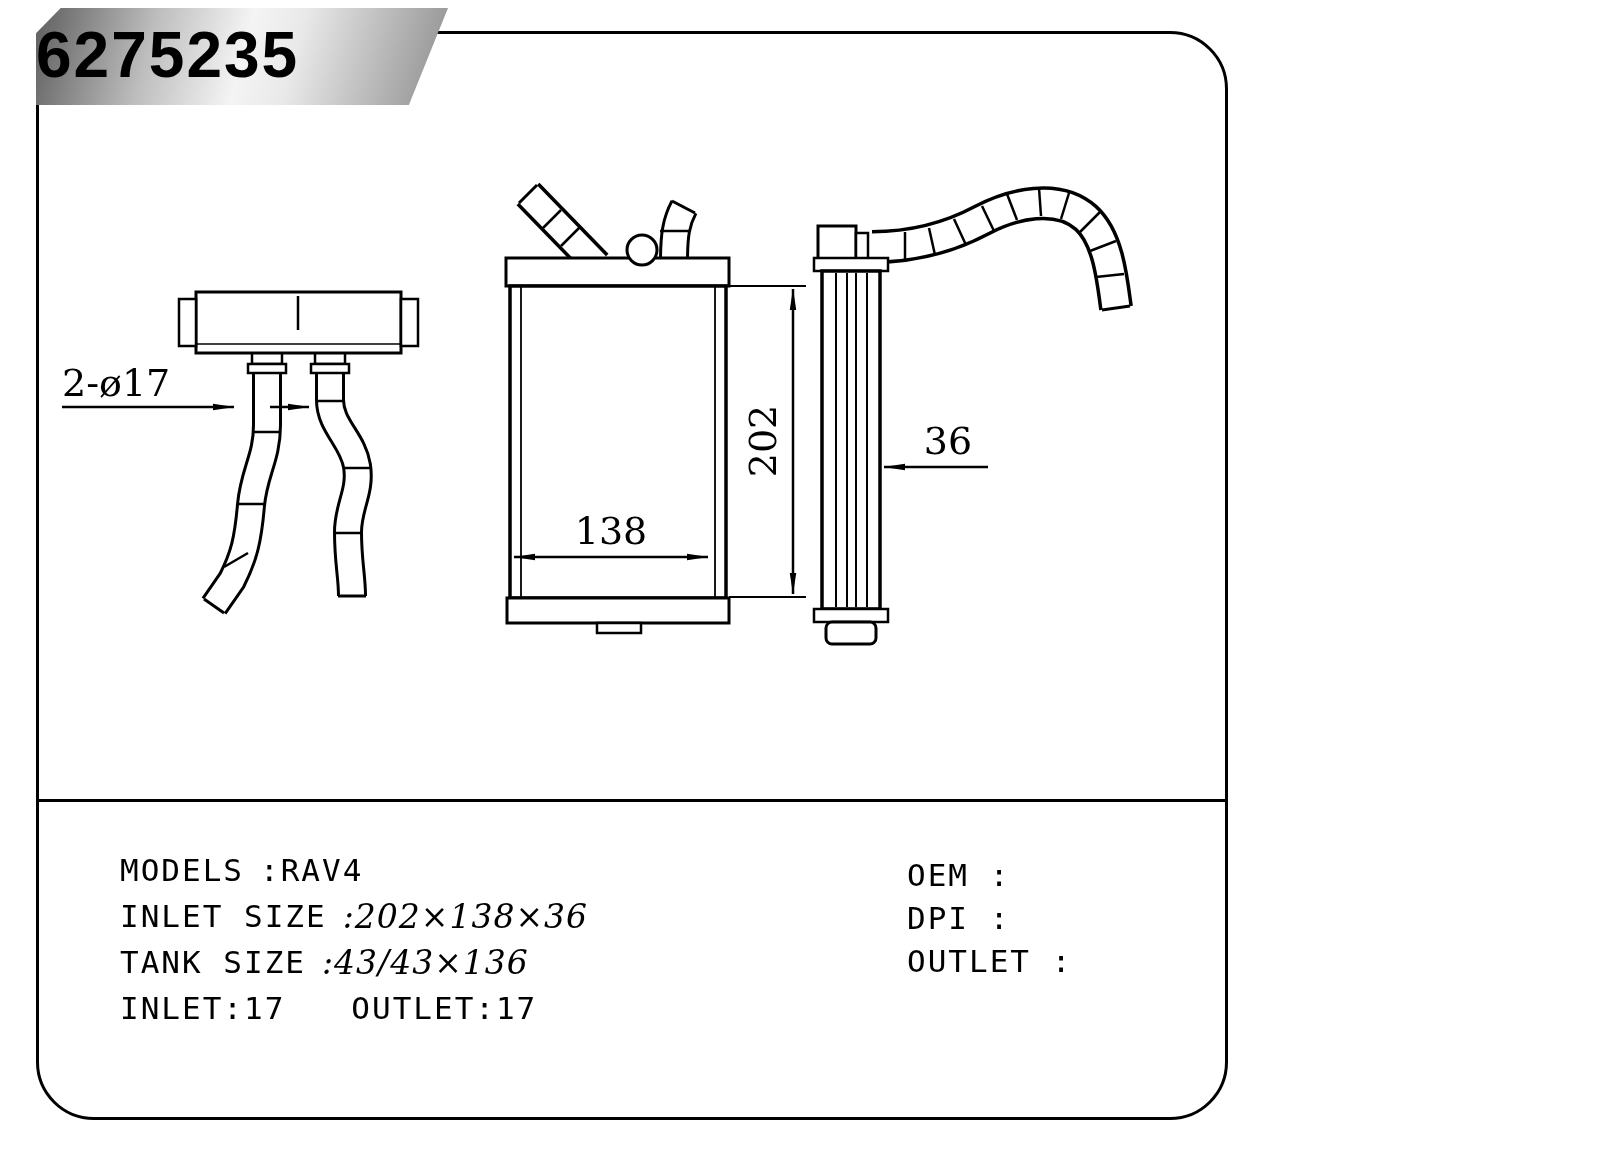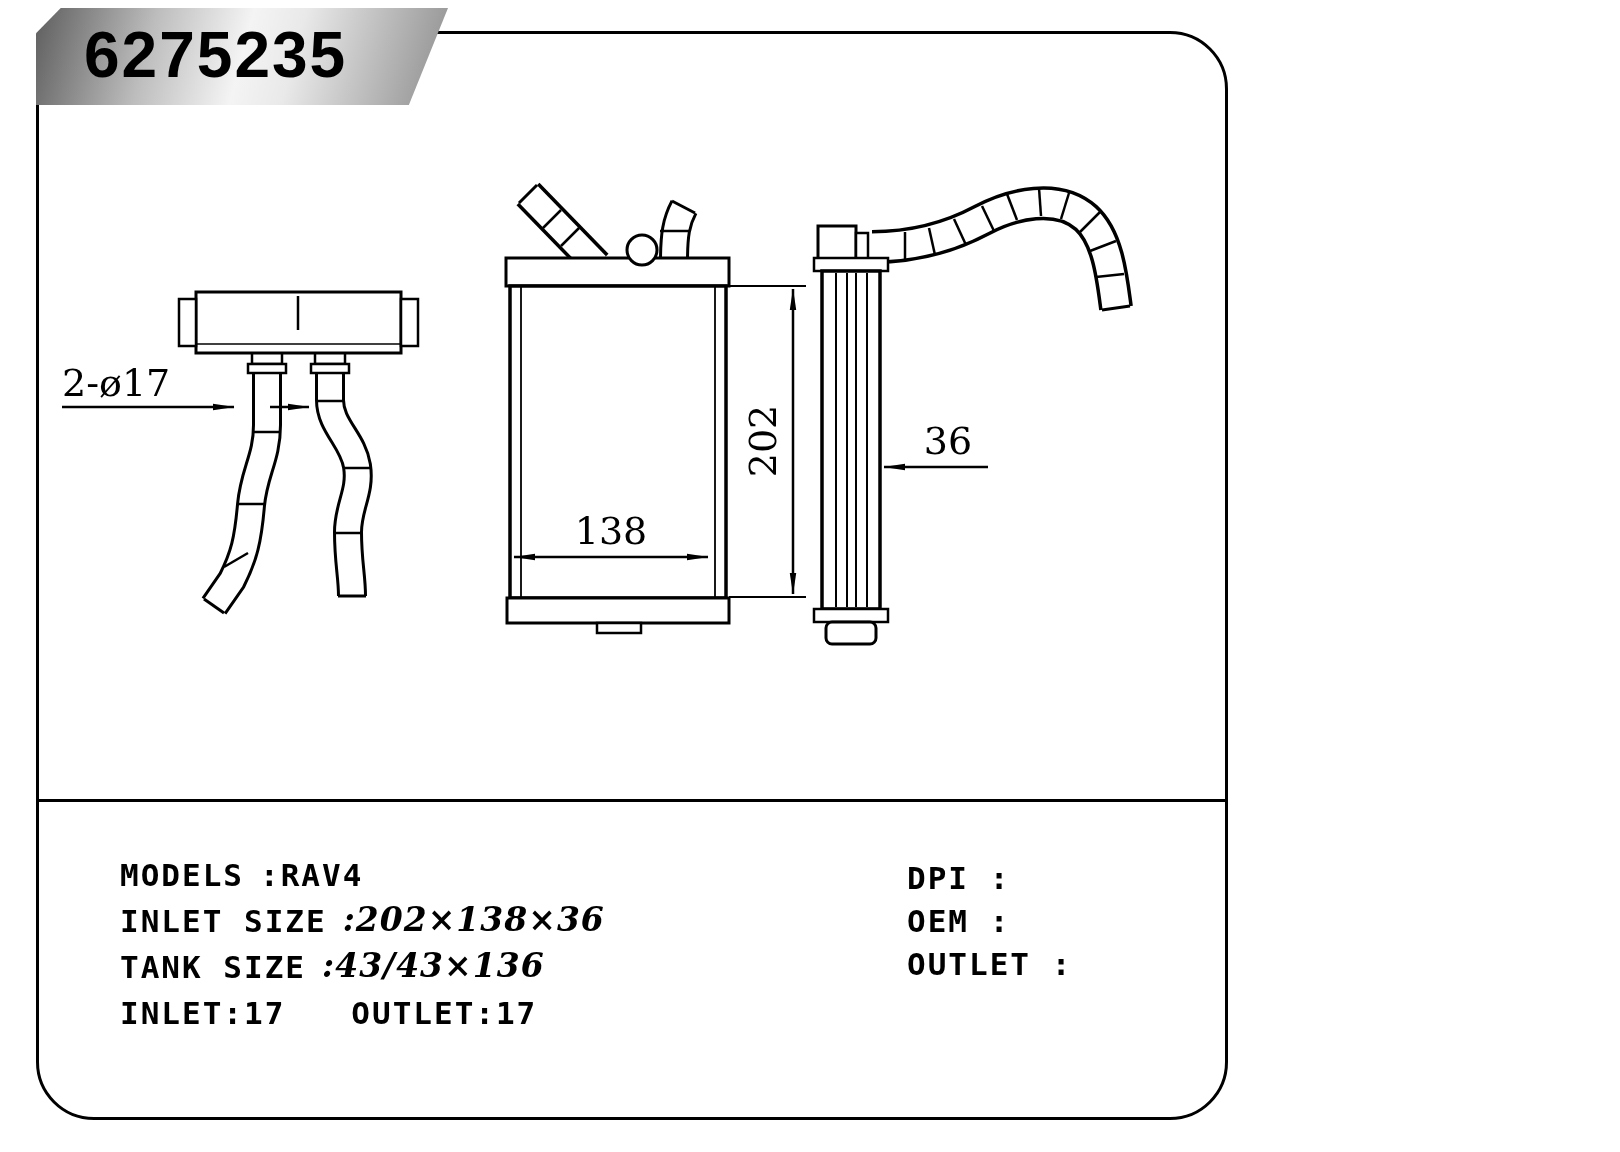--- a/index.html
+++ b/index.html
@@ -8,29 +8,29 @@
 
   .frame { position:absolute; left:36px; top:31px; width:1192px; height:1089px;
            border:3px solid #000; border-radius:58px; }
   .divider { position:absolute; left:39px; top:799px; width:1186px; height:0; border-top:3px solid #000; }
 
   .badge { position:absolute; left:36px; top:8px; width:412px; height:97px;
            clip-path: polygon(0 100%, 0 26%, 6% 0, 100% 0, 90.5% 100%);
            background: linear-gradient(105deg,#5e5e5e 0%,#bdbdbd 28%,#f4f4f4 50%,#e9e9e9 62%,#8d8d8d 100%);
            display:flex; align-items:center; }
   .badge-text { font-family:"Liberation Sans", sans-serif; font-weight:bold; font-size:64px;
-                letter-spacing:2px; padding-left:48px; padding-bottom:4px; color:#000; }
+                letter-spacing:2px; padding-bottom:4px; color:#000; }
 
   svg.drawing { position:absolute; left:0; top:0; }
   .dim { font-family:"DejaVu Serif", serif; font-size:38px; fill:#000; }
 
   .specs-left  { position:absolute; left:120px; top:847px; }
   .specs-right { position:absolute; left:907px; top:853px; }
-  .spec-row { height:46px; display:flex; align-items:flex-end; font-size:31px;
-              letter-spacing:2px; white-space:pre;font-weight:bold; }
+  .spec-row { height:46px; display:flex; align-items:center; font-size:31px;
+              letter-spacing:2px; white-space:pre; }
   .specs-right .spec-row { height:43px; }
   .serif-val { font-family:"DejaVu Serif", serif; font-style:italic; font-size:33px; letter-spacing:1px; }
   .val-gap { margin-left:16px; }
   .outlet-gap { margin-left:66px; }
 </style>
 </head>
 <body>
 
 <div class="canvas">
 
@@ -159,23 +159,23 @@
     <div class="spec-row">
       <span>TANK SIZE</span><span class="val-gap serif-val">:43/43×136</span>
     </div>
     <div class="spec-row">
       <span>INLET:17</span><span class="outlet-gap">OUTLET:17</span>
     </div>
   </div>
 
   <div class="specs-right">
     <div class="spec-row">
-      <span>DPI :</span>
+      <span>OEM :</span>
     </div>
     <div class="spec-row">
-      <span>OEM :</span>
+      <span>DPI :</span>
     </div>
     <div class="spec-row">
       <span>OUTLET :</span>
     </div>
   </div>
 
 </div>
 
 </body></html>

